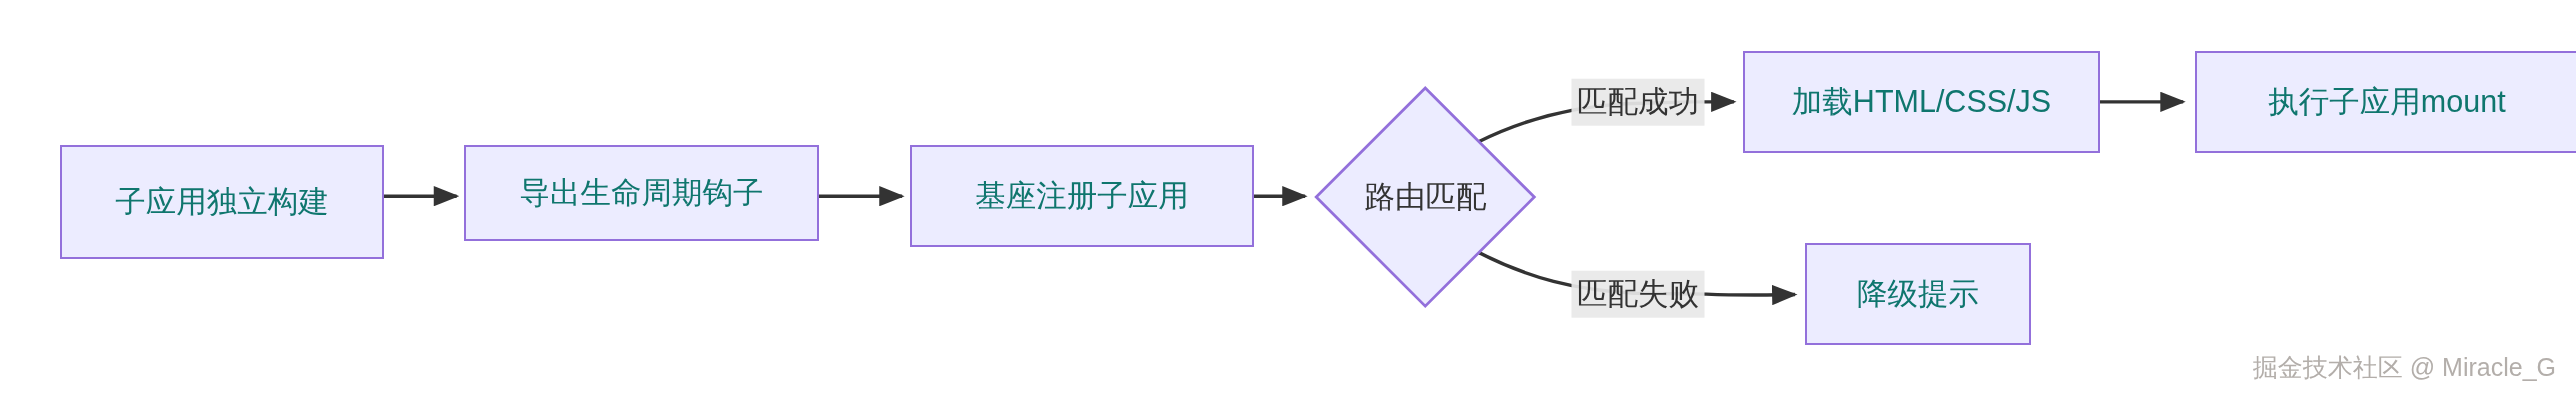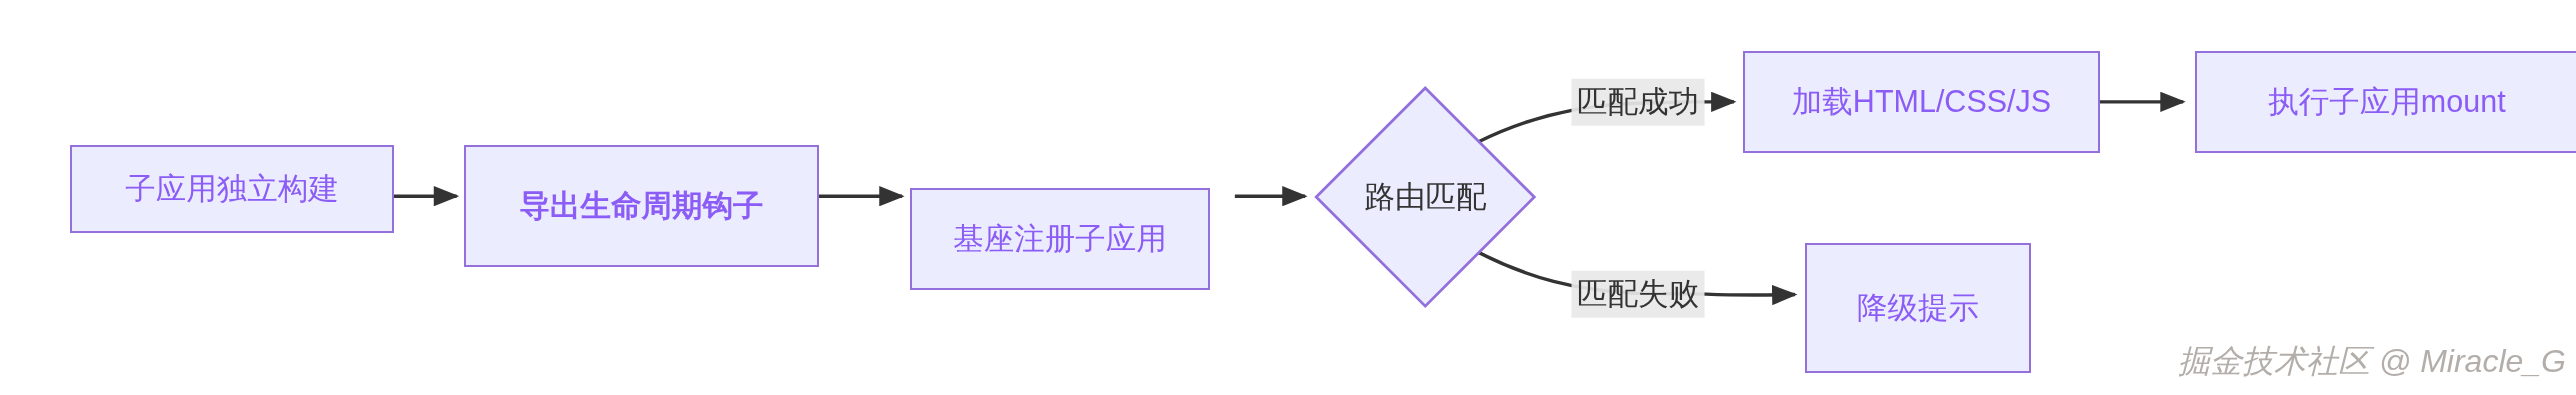--- a/index.html
+++ b/index.html
@@ -12,45 +12,44 @@
   }
   .canvas svg{position:absolute;left:0;top:0;}
   .edge{stroke:#333333;stroke-width:3.75;fill:none;}
   .diamond{fill:#ECECFF;stroke:#9370DB;stroke-width:3;}
   .node{
     position:absolute;
     box-sizing:border-box;
     background:#ECECFF;
     border:2.8px solid #9370DB;
     display:flex;align-items:center;justify-content:center;
-    font-size:30.5px;color:#8b5cf6;
+    font-size:30.5px;color:#0f766e;
     white-space:nowrap;
   }
   .diamond-label{
     position:absolute;
     display:flex;align-items:center;justify-content:center;
     font-size:30.5px;color:#333333;white-space:nowrap;
   }
   .edge-label{
     position:absolute;
     transform:translate(-50%,-50%);
     background:rgba(232,232,232,0.92);
     color:#333333;
     font-size:30.5px;
     padding:2.8px 5.5px;
     white-space:nowrap;
   }
   .watermark{
     position:absolute;
-    right:10px;bottom:12px;
-    font-size:32px;
+    right:20px;bottom:12px;
+    font-size:25px;
     color:#b3aeaa;
     text-shadow:1.8px 1.8px 0.9px #ffffff;
     white-space:nowrap;
-    font-style:italic;
   }
 </style>
 </head>
 <body>
 
 <div class="canvas">
 
   <svg width="2576" height="396" viewBox="0 0 2787 428">
     <defs>
       <marker id="arrow" viewBox="0 0 10 8" refX="9" refY="4" markerWidth="28" markerHeight="22" orient="auto" markerUnits="userSpaceOnUse">
@@ -61,45 +60,45 @@
     <path class="edge" marker-end="url(#arrow)" d="M406,212 H494"></path>
     <path class="edge" marker-end="url(#arrow)" d="M886,212 H976"></path>
     <path class="edge" marker-end="url(#arrow)" d="M1336,212 H1412"></path>
     <path class="edge" marker-end="url(#arrow)" d="M1598,154 C1652,127 1704,115 1758,112 L1830,110 H1876"></path>
     <path class="edge" marker-end="url(#arrow)" d="M1598,272 C1654,301 1706,314 1768,317 L1846,318 C1882,319.5 1916,319 1942,318.5"></path>
     <path class="edge" marker-end="url(#arrow)" d="M2272,110 H2362"></path>
 
     <polygon class="diamond" points="1542,95 1660,213 1542,331 1424,213"></polygon>
   </svg>
 
-  <div class="node" style="left:70px;top:145px;width:324px;height:88px;">
+  <div class="node" style="left:60px;top:145px;width:324px;height:114px;">
     <span>子应用独立构建</span>
   </div>
 
-  <div class="node" style="left:464px;top:145px;width:355px;height:122px;font-weight:bold;">
+  <div class="node" style="left:464px;top:145px;width:355px;height:96px;">
     <span>导出生命周期钩子</span>
   </div>
 
-  <div class="node" style="left:910px;top:145px;width:300px;height:102px;margin-top:43px;">
+  <div class="node" style="left:910px;top:145px;width:344px;height:102px;">
     <span>基座注册子应用</span>
   </div>
 
   <div class="diamond-label" style="left:1333px;top:176px;width:185px;height:43px;">
     <span>路由匹配</span>
   </div>
 
   <div class="node" style="left:1743px;top:51px;width:357px;height:102px;">
     <span>加载HTML/CSS/JS</span>
   </div>
 
   <div class="node" style="left:2195px;top:51px;width:384px;height:102px;">
     <span>执行子应用mount</span>
   </div>
 
-  <div class="node" style="left:1805px;top:243px;width:226px;height:130px;">
+  <div class="node" style="left:1805px;top:243px;width:226px;height:102px;">
     <span>降级提示</span>
   </div>
 
   <div class="edge-label" style="left:1638px;top:294px;">匹配失败</div>
 
   <div class="edge-label" style="left:1638px;top:102px;">匹配成功</div>
 
   <div class="watermark">掘金技术社区 @ Miracle_G</div>
 
 </div>

